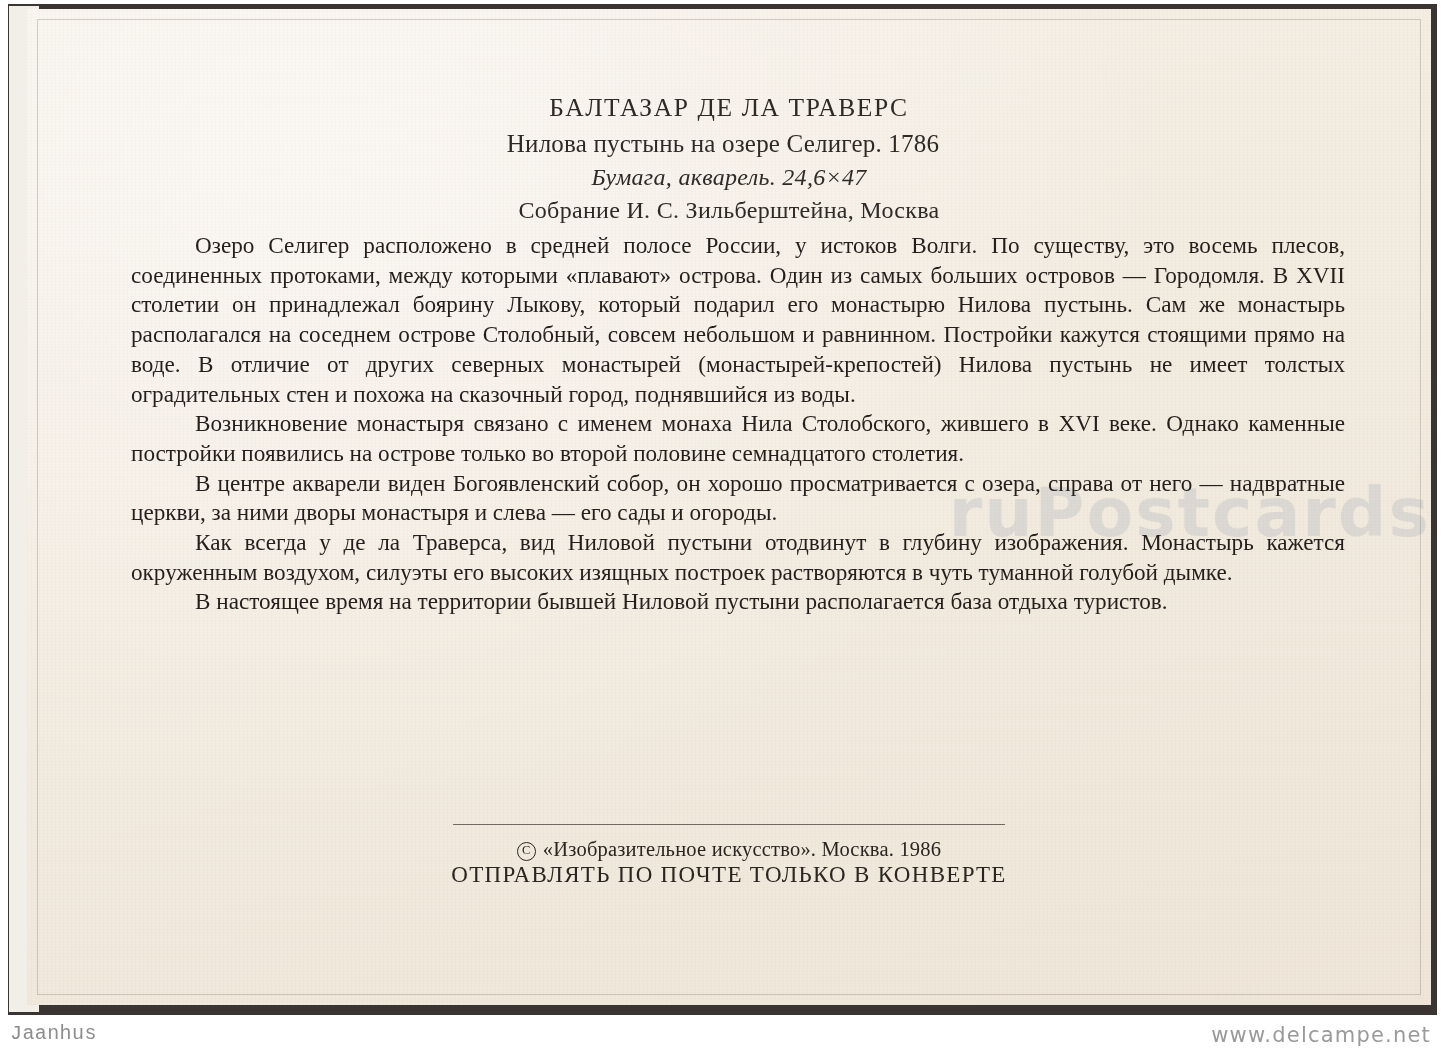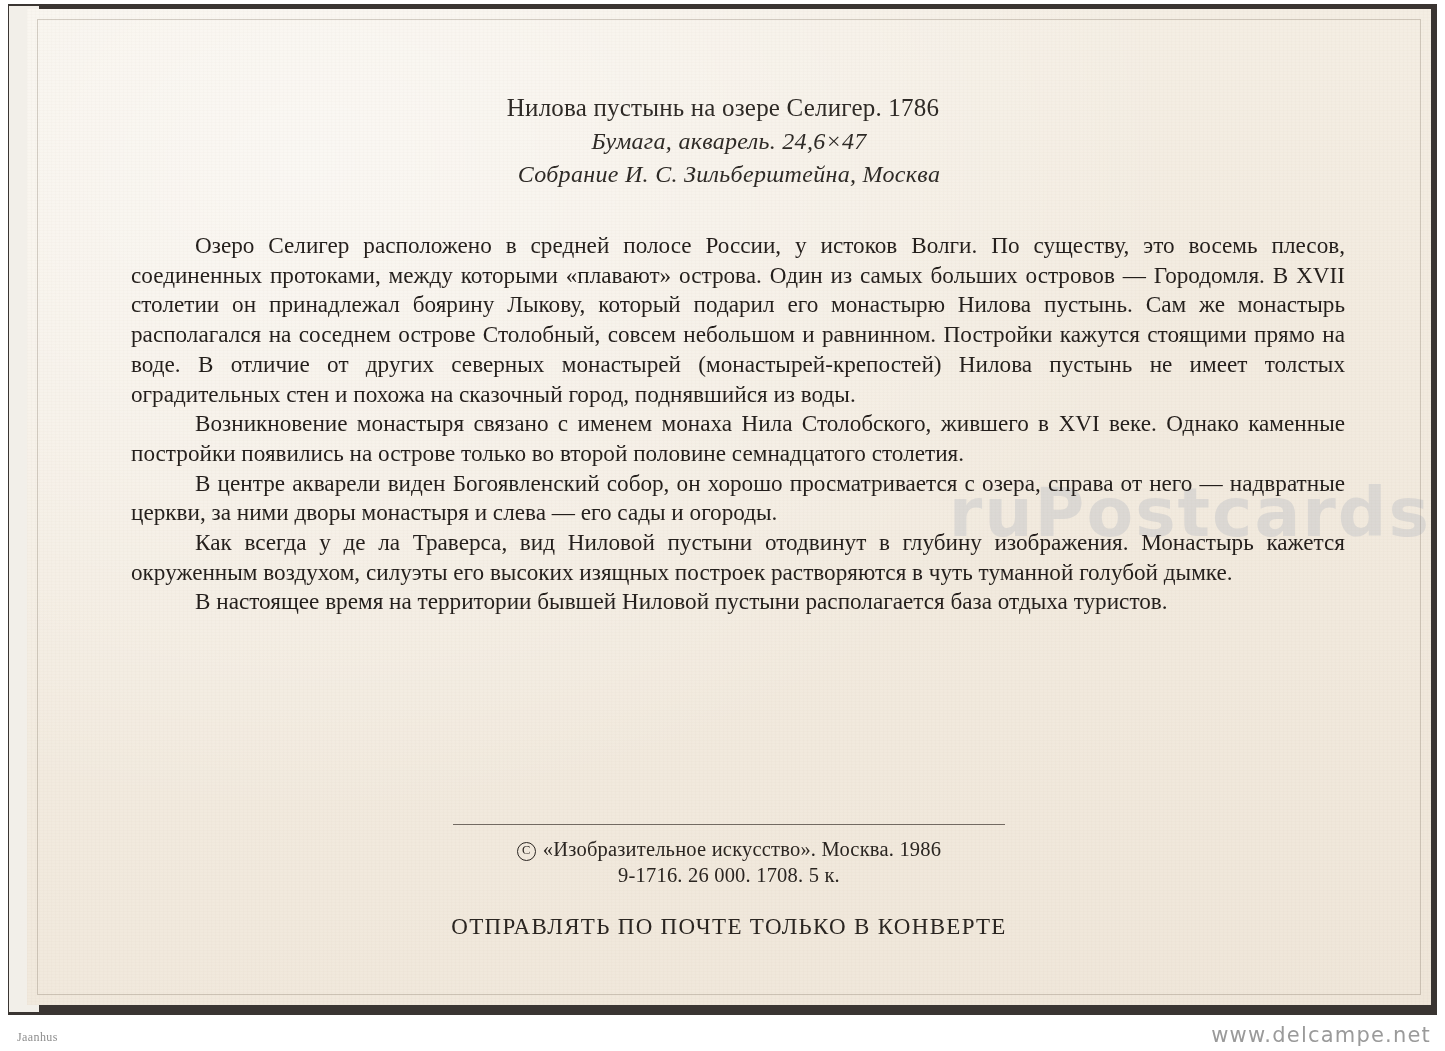--- a/index.html
+++ b/index.html
@@ -125,21 +125,20 @@
   }
   #artwork-medium {
     font-size: 24px;
     font-style: italic;
     line-height: 1.0;
     margin: 0 0 9px 0;
     letter-spacing: 0.3px;
   }
   #artwork-collection {
     font-size: 24px;
-    font-style: italic;
     line-height: 1.0;
     margin: 0;
     letter-spacing: 0.3px;
   }
 
   
   #body-text {
     position: absolute;
     left: 104px;
     right: 86px;
@@ -202,24 +201,24 @@
   #mail-notice {
     font-size: 23px;
     line-height: 26px;
     margin: 0;
     letter-spacing: 1.3px;
   }
 
   
   #credit-left {
     position: absolute;
-    left: 17px;
+    left: 10px;
     bottom: 6px;
-    font-family: Liberation Serif, serif;
-    font-size: 12px;
+    font-family: Liberation Mono, monospace;
+    font-size: 20px;
     color: #8d8d8d;
     letter-spacing: 0.4px;
   }
   #credit-right {
     position: absolute;
     right: 14px;
     bottom: 4px;
     font-family: "DejaVu Sans", "Liberation Sans", sans-serif;
     font-size: 21px;
     color: #9a9a9a;
@@ -238,37 +237,37 @@
   <div id="postcard">
 
     <div id="paper-grain"></div>
     <div id="card-rule"></div>
 
     <div id="watermark">ruPostcards</div>
 
     <div id="content">
 
       <div id="title-block">
+        <div id="artist-name">БАЛТАЗАР ДЕ ЛА ТРАВЕРС</div>
         <div id="artwork-title">Нилова пустынь на озере Селигер. 1786</div>
         <div id="artwork-medium">Бумага, акварель. 24,6×47</div>
         <div id="artwork-collection">Собрание И. С. Зильберштейна, Москва</div>
       </div>
 
       <div id="body-text">
         <p>Озеро Селигер расположено в средней полосе России, у истоков Волги. По существу, это восемь плесов, соединенных протоками, между которыми «плавают» острова. Один из самых больших островов — Городомля. В XVII столетии он принадлежал боярину Лыкову, который подарил его монастырю Нилова пустынь. Сам же монастырь располагался на соседнем острове Столобный, совсем небольшом и равнинном. Постройки кажутся стоящими прямо на воде. В отличие от других северных монастырей (монастырей-крепостей) Нилова пустынь не имеет толстых оградительных стен и похожа на сказочный город, поднявшийся из воды.</p>
         <p>Возникновение монастыря связано с именем монаха Нила Столобского, жившего в XVI веке. Однако каменные постройки появились на острове только во второй половине семнадцатого столетия.</p>
         <p>В центре акварели виден Богоявленский собор, он хорошо просматривается с озера, справа от него — надвратные церкви, за ними дворы монастыря и слева — его сады и огороды.</p>
         <p>Как всегда у де ла Траверса, вид Ниловой пустыни отодвинут в глубину изображения. Монастырь кажется окруженным воздухом, силуэты его высоких изящных построек растворяются в чуть туманной голубой дымке.</p>
         <p>В настоящее время на территории бывшей Ниловой пустыни располагается база отдыха туристов.</p>
       </div>
 
       <div id="footer">
         <div id="footer-divider"></div>
         <div id="imprint-line"><span id="copyright-mark">C</span><span>«Изобразительное искусство». Москва. 1986</span></div>
-        <div id="catalog-line">9-1716. 26 000. 1708. 5 к.</div>
         <div id="mail-notice">ОТПРАВЛЯТЬ ПО ПОЧТЕ ТОЛЬКО В КОНВЕРТЕ</div>
       </div>
 
     </div>
   </div>
 
   <div id="credit-left">Jaanhus</div>
   <div id="credit-right">www.delcampe.net</div>
 
 </div>

